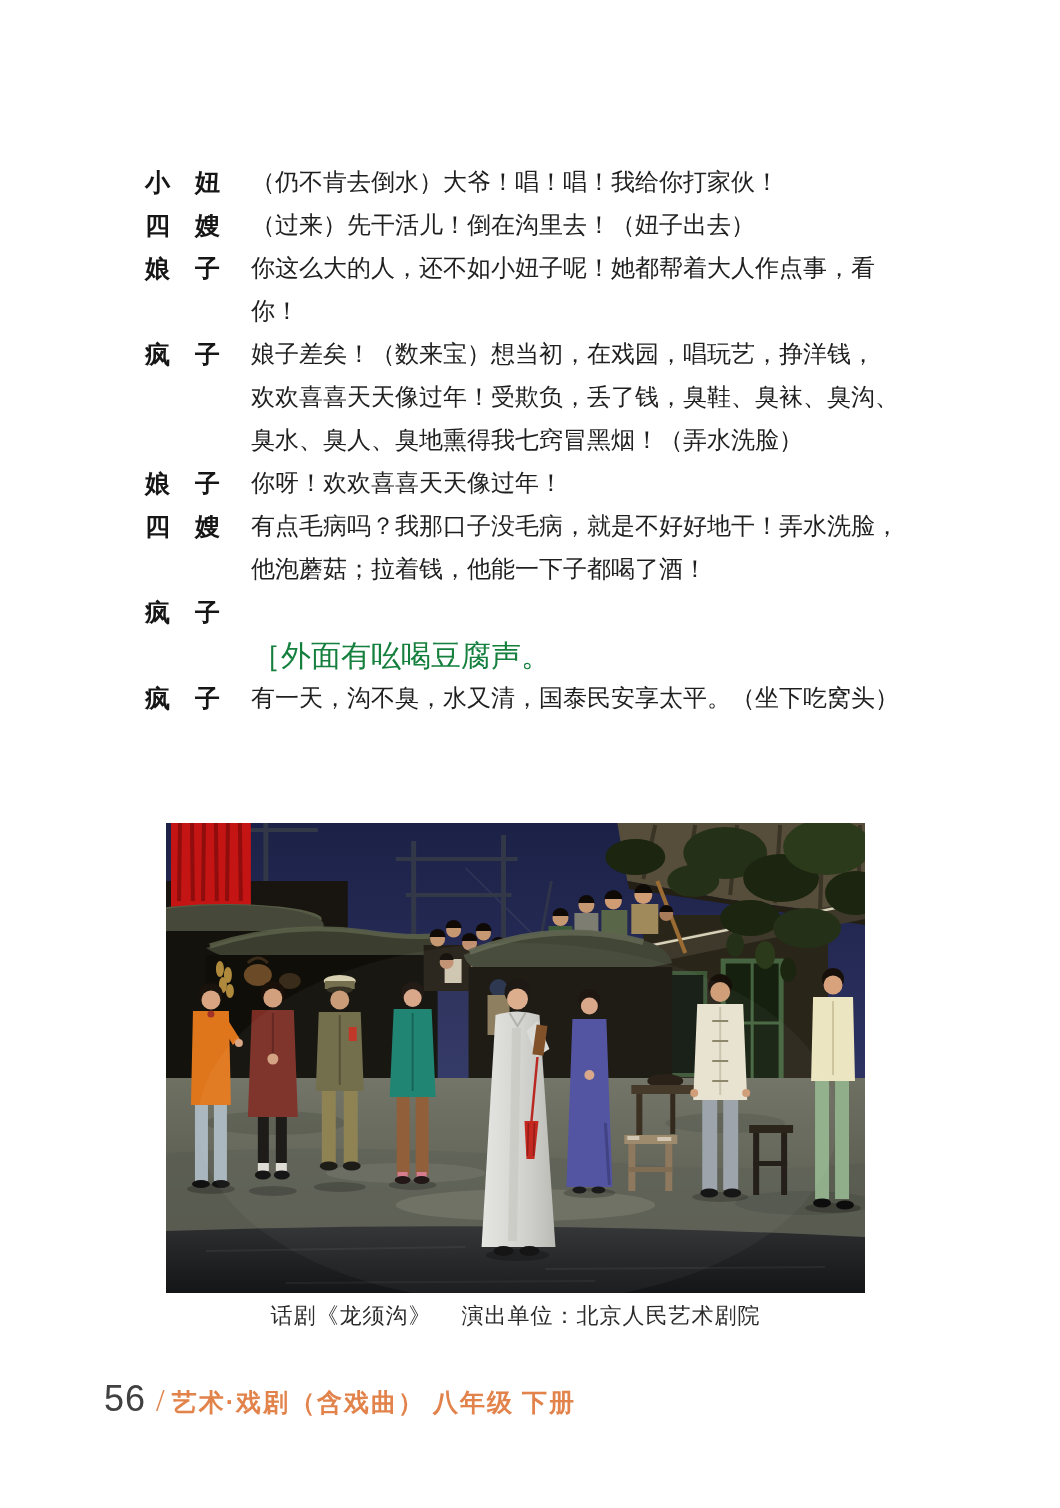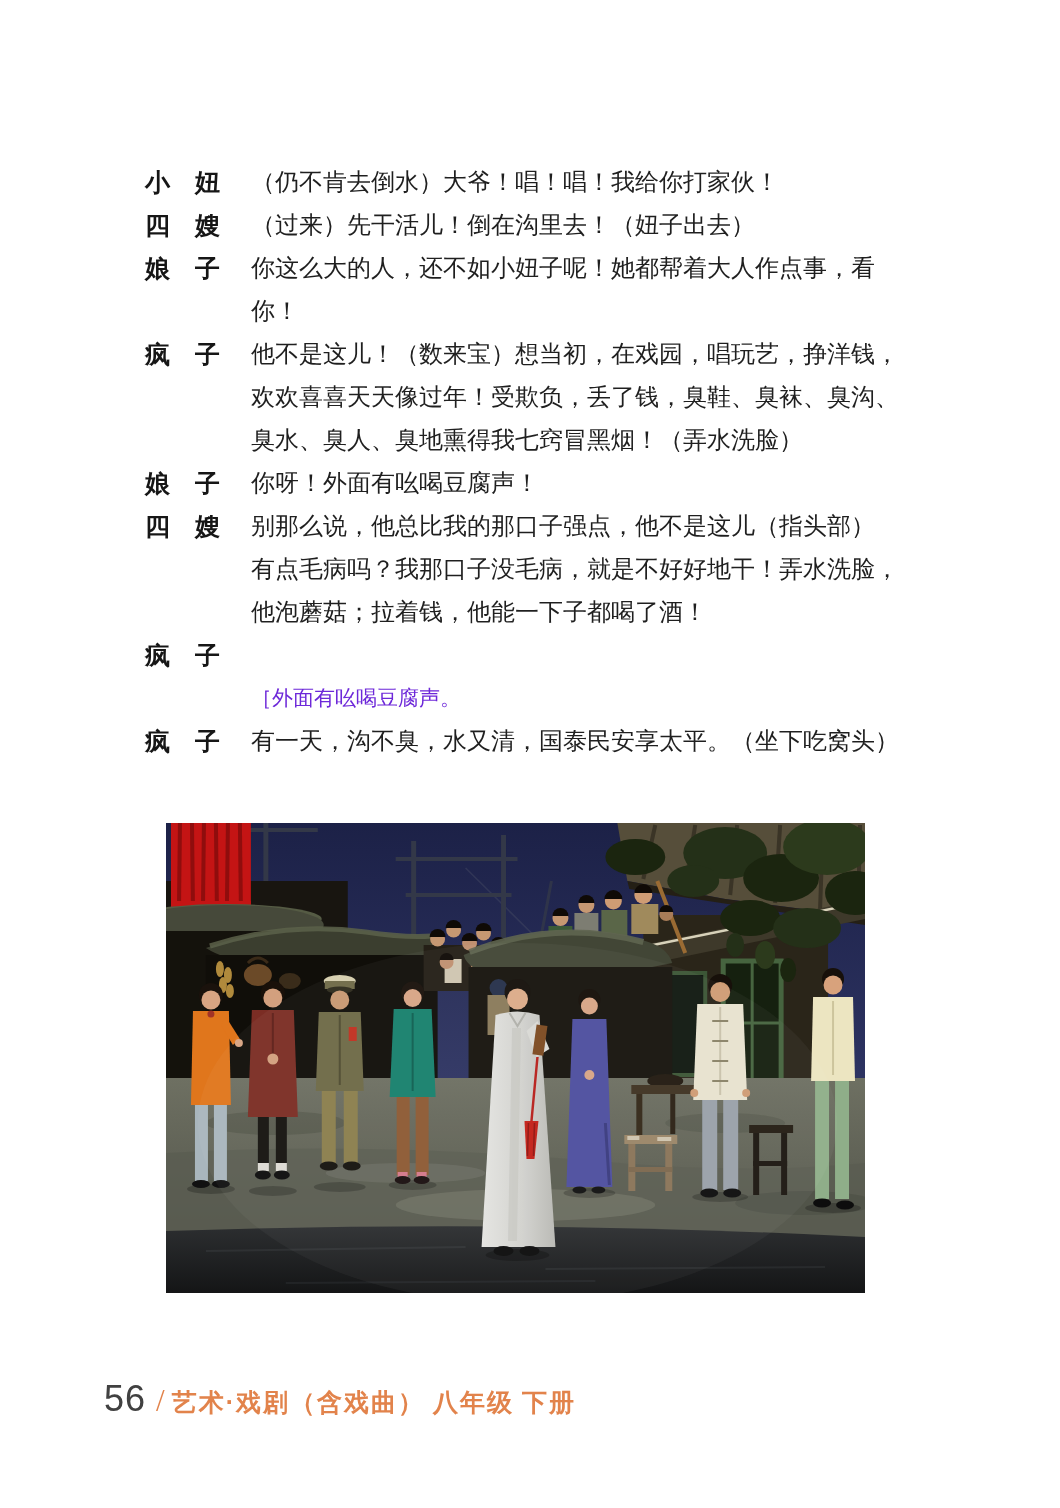--- a/index.html
+++ b/index.html
@@ -10,21 +10,21 @@
   
   .script{position:absolute;left:145px;top:161px;width:775px;}
   .speech{display:flex;align-items:flex-start;}
   .speaker{
     flex:0 0 106px;width:106px;
     font-family:"Liberation Sans","DejaVu Sans",sans-serif;font-weight:bold;
     font-size:25px;line-height:43px;color:#161616;
   }
   .lines{font-size:24px;line-height:43px;color:#1f1f1f;}
   .line{height:43px;white-space:nowrap;}
-  .speech.stage .line{color:#6d28d9;font-size:21px;}
+  .speech.stage .line{color:#15803d;font-size:30px;}
   
   .photo{position:absolute;left:166px;top:823px;width:699px;height:470px;margin:0;padding:0;}
   .photo svg{display:block;}
   
   .caption{
     position:absolute;left:166px;top:1300px;width:699px;text-align:center;
     font-size:22px;line-height:32px;color:#2b2b2b;letter-spacing:1px;
   }
   .caption .credit{margin-left:30px;}
   
@@ -61,35 +61,34 @@
       <div class="speech">
         <div class="speaker">娘　子</div>
         <div class="lines">
           <div class="line">你这么大的人，还不如小妞子呢！她都帮着大人作点事，看</div>
           <div class="line">你！</div>
         </div>
       </div>
       <div class="speech">
         <div class="speaker">疯　子</div>
         <div class="lines">
-          <div class="line">他不是这儿！（数来宝）想当初，在戏园，唱玩艺，挣洋钱，</div>
+          <div class="line">娘子差矣！（数来宝）想当初，在戏园，唱玩艺，挣洋钱，</div>
           <div class="line">欢欢喜喜天天像过年！受欺负，丢了钱，臭鞋、臭袜、臭沟、</div>
           <div class="line">臭水、臭人、臭地熏得我七窍冒黑烟！（弄水洗脸）</div>
         </div>
       </div>
       <div class="speech">
         <div class="speaker">娘　子</div>
         <div class="lines">
-          <div class="line">你呀！外面有吆喝豆腐声！</div>
+          <div class="line">你呀！欢欢喜喜天天像过年！</div>
         </div>
       </div>
       <div class="speech">
         <div class="speaker">四　嫂</div>
         <div class="lines">
-          <div class="line">别那么说，他总比我的那口子强点，他不是这儿（指头部）</div>
           <div class="line">有点毛病吗？我那口子没毛病，就是不好好地干！弄水洗脸，</div>
           <div class="line">他泡蘑菇；拉着钱，他能一下子都喝了酒！</div>
         </div>
       </div>
       <div class="speech">
         <div class="speaker">疯　子</div>
       </div>
       <div class="speech stage">
         <div class="speaker"></div>
         <div class="lines">
@@ -421,20 +420,23 @@
         <line x1="363" y1="300" x2="362" y2="333" stroke="#8f1410" stroke-width="1.5"></line>
         <line x1="369" y1="300" x2="368" y2="333" stroke="#8f1410" stroke-width="1.5"></line>
         <ellipse cx="338" cy="428" rx="10" ry="5" fill="#0c0c0c"></ellipse>
         <ellipse cx="364" cy="428" rx="10" ry="5" fill="#0c0c0c"></ellipse>
       </g>
 
       <ellipse cx="352" cy="300" rx="320" ry="180" fill="#ffffff" opacity="0.04"></ellipse>
     </svg>
   </figure>
 
+  <div class="caption">
+    <span>话剧《龙须沟》</span><span class="credit">演出单位：北京人民艺术剧院</span>
+  </div>
 
   <div class="footer">
     <span class="pagenum">56</span>
     <span class="slash">/</span>
     <span class="ftext">艺术·戏剧（含戏曲）</span>
     <span class="ftext fgap">八年级</span>
     <span class="ftext fgap">下册</span>
   </div>
 
 </div>

